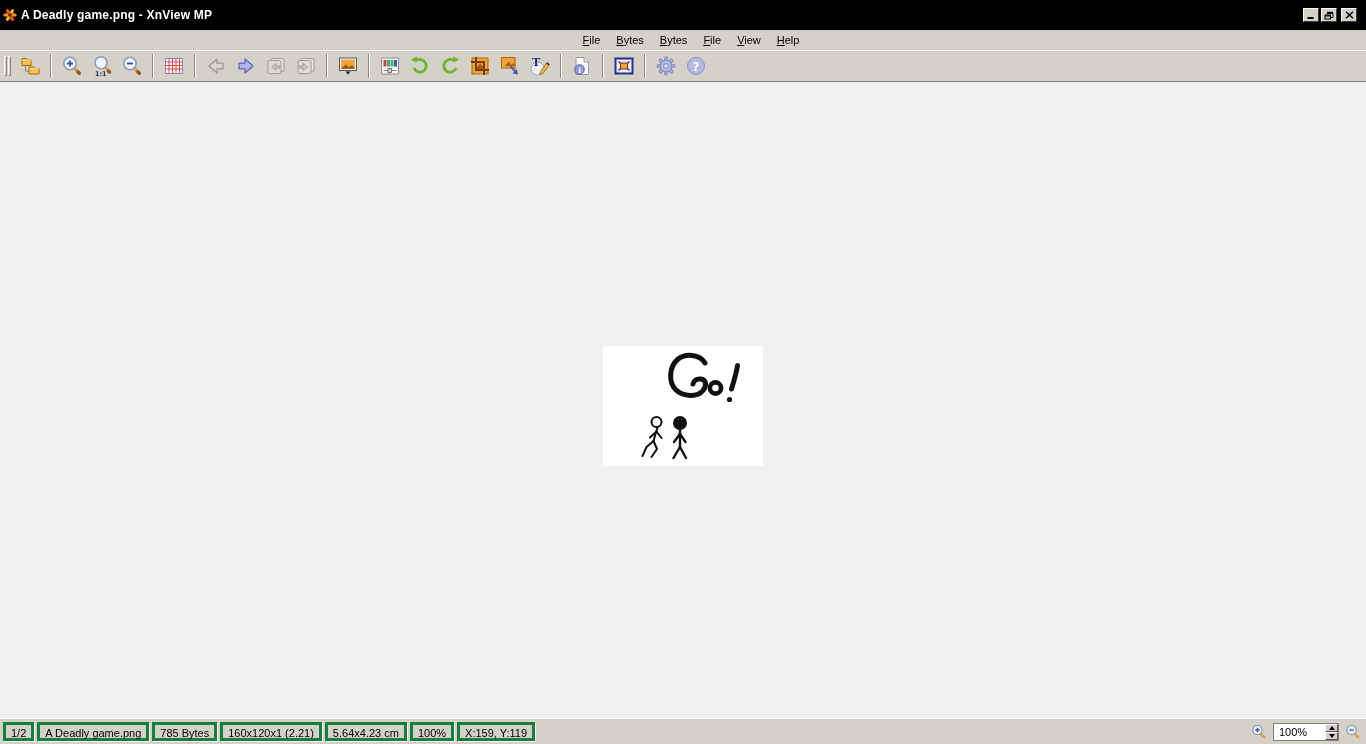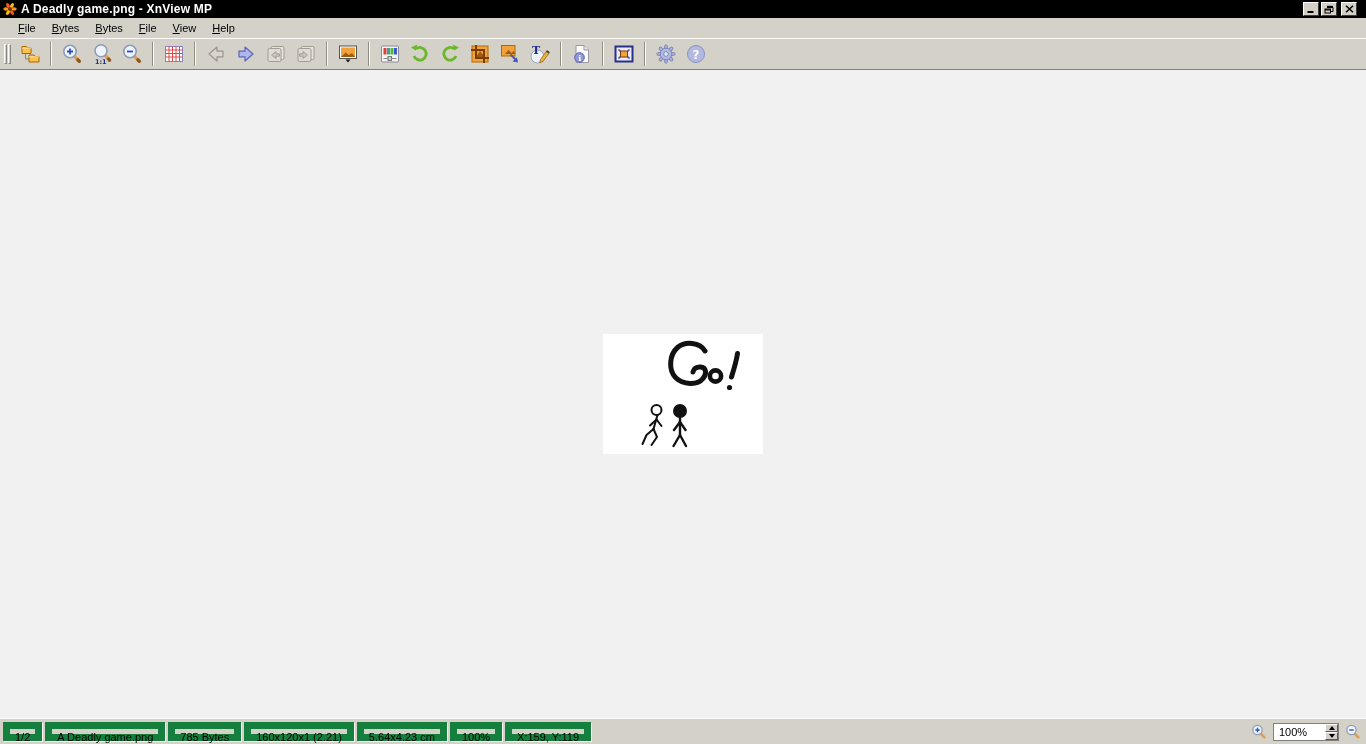--- a/index.html
+++ b/index.html
@@ -7,39 +7,39 @@
   body {
     width:1366px; height:744px; overflow:hidden;
     font-family:"Liberation Sans", sans-serif;
     font-size:11px; color:#000;
     background:#f1f1f1;
   }
   .window { width:1366px; height:744px; display:flex; flex-direction:column; }
 
   
   .titlebar {
-    height:18px; background:#000; display:flex; align-items:center;
+    height:30px; background:#000; display:flex; align-items:center;
     padding:0 9px 0 3px; gap:4px; flex:0 0 auto;
   }
   .titlebar .title-text {
     color:#fff; font-weight:bold; font-size:12px; white-space:nowrap;
     letter-spacing:.2px;
   }
   .win-buttons { margin-left:auto; display:flex; gap:2px; }
   .wbtn {
     width:16px; height:14px; padding:0; background:#d4d0c8;
     border:1px solid; border-color:#fdfdfd #3c3c3c #3c3c3c #fdfdfd;
     display:flex; align-items:center; justify-content:center; cursor:default;
   }
   .wbtn.close { margin-left:2px; }
 
   
   .menubar {
     height:20px; background:#d4d1c8; display:flex; align-items:center;
-    padding-left:11px; flex:0 0 auto;
+    padding-left:18px; flex:0 0 auto;justify-content:center;
   }
   .menu-item {
     display:inline-block; padding:2px 7px; margin-right:2px; cursor:default;
   }
   .menu-item::first-letter { text-decoration:underline; }
 
   
   .toolbar {
     height:32px; background:#d4d1c8; border-top:1px solid #fbfaf7;
     border-bottom:1px solid #7f7f7f;
@@ -68,21 +68,21 @@
   }
   .viewed-image svg { display:block; width:160px; height:120px; }
 
   
   .statusbar {
     height:26px; background:#d4d1c8; border-top:1px solid #fbfaf7;
     display:flex; align-items:center; padding:0 3px; gap:3px; flex:0 0 auto;
   }
   .spanel {
     height:19px; line-height:17px; padding:0 5px;
-    border:7px solid #15803d; box-shadow:1px 1px 0 rgba(255,255,255,.9);
+    border:3px solid #15803d; box-shadow:1px 1px 0 rgba(255,255,255,.9);
     white-space:nowrap;
   }
   .status-right { margin-left:auto; display:flex; align-items:center; gap:5px; padding-right:1px; }
   .sbtn {
     width:18px; height:18px; padding:0; border:none; background:transparent;
     display:flex; align-items:center; justify-content:center; cursor:default;
   }
   .spinbox {
     display:flex; align-items:stretch; height:18px; background:#fff;
     border:1px solid #7f7f7f; width:66px;

